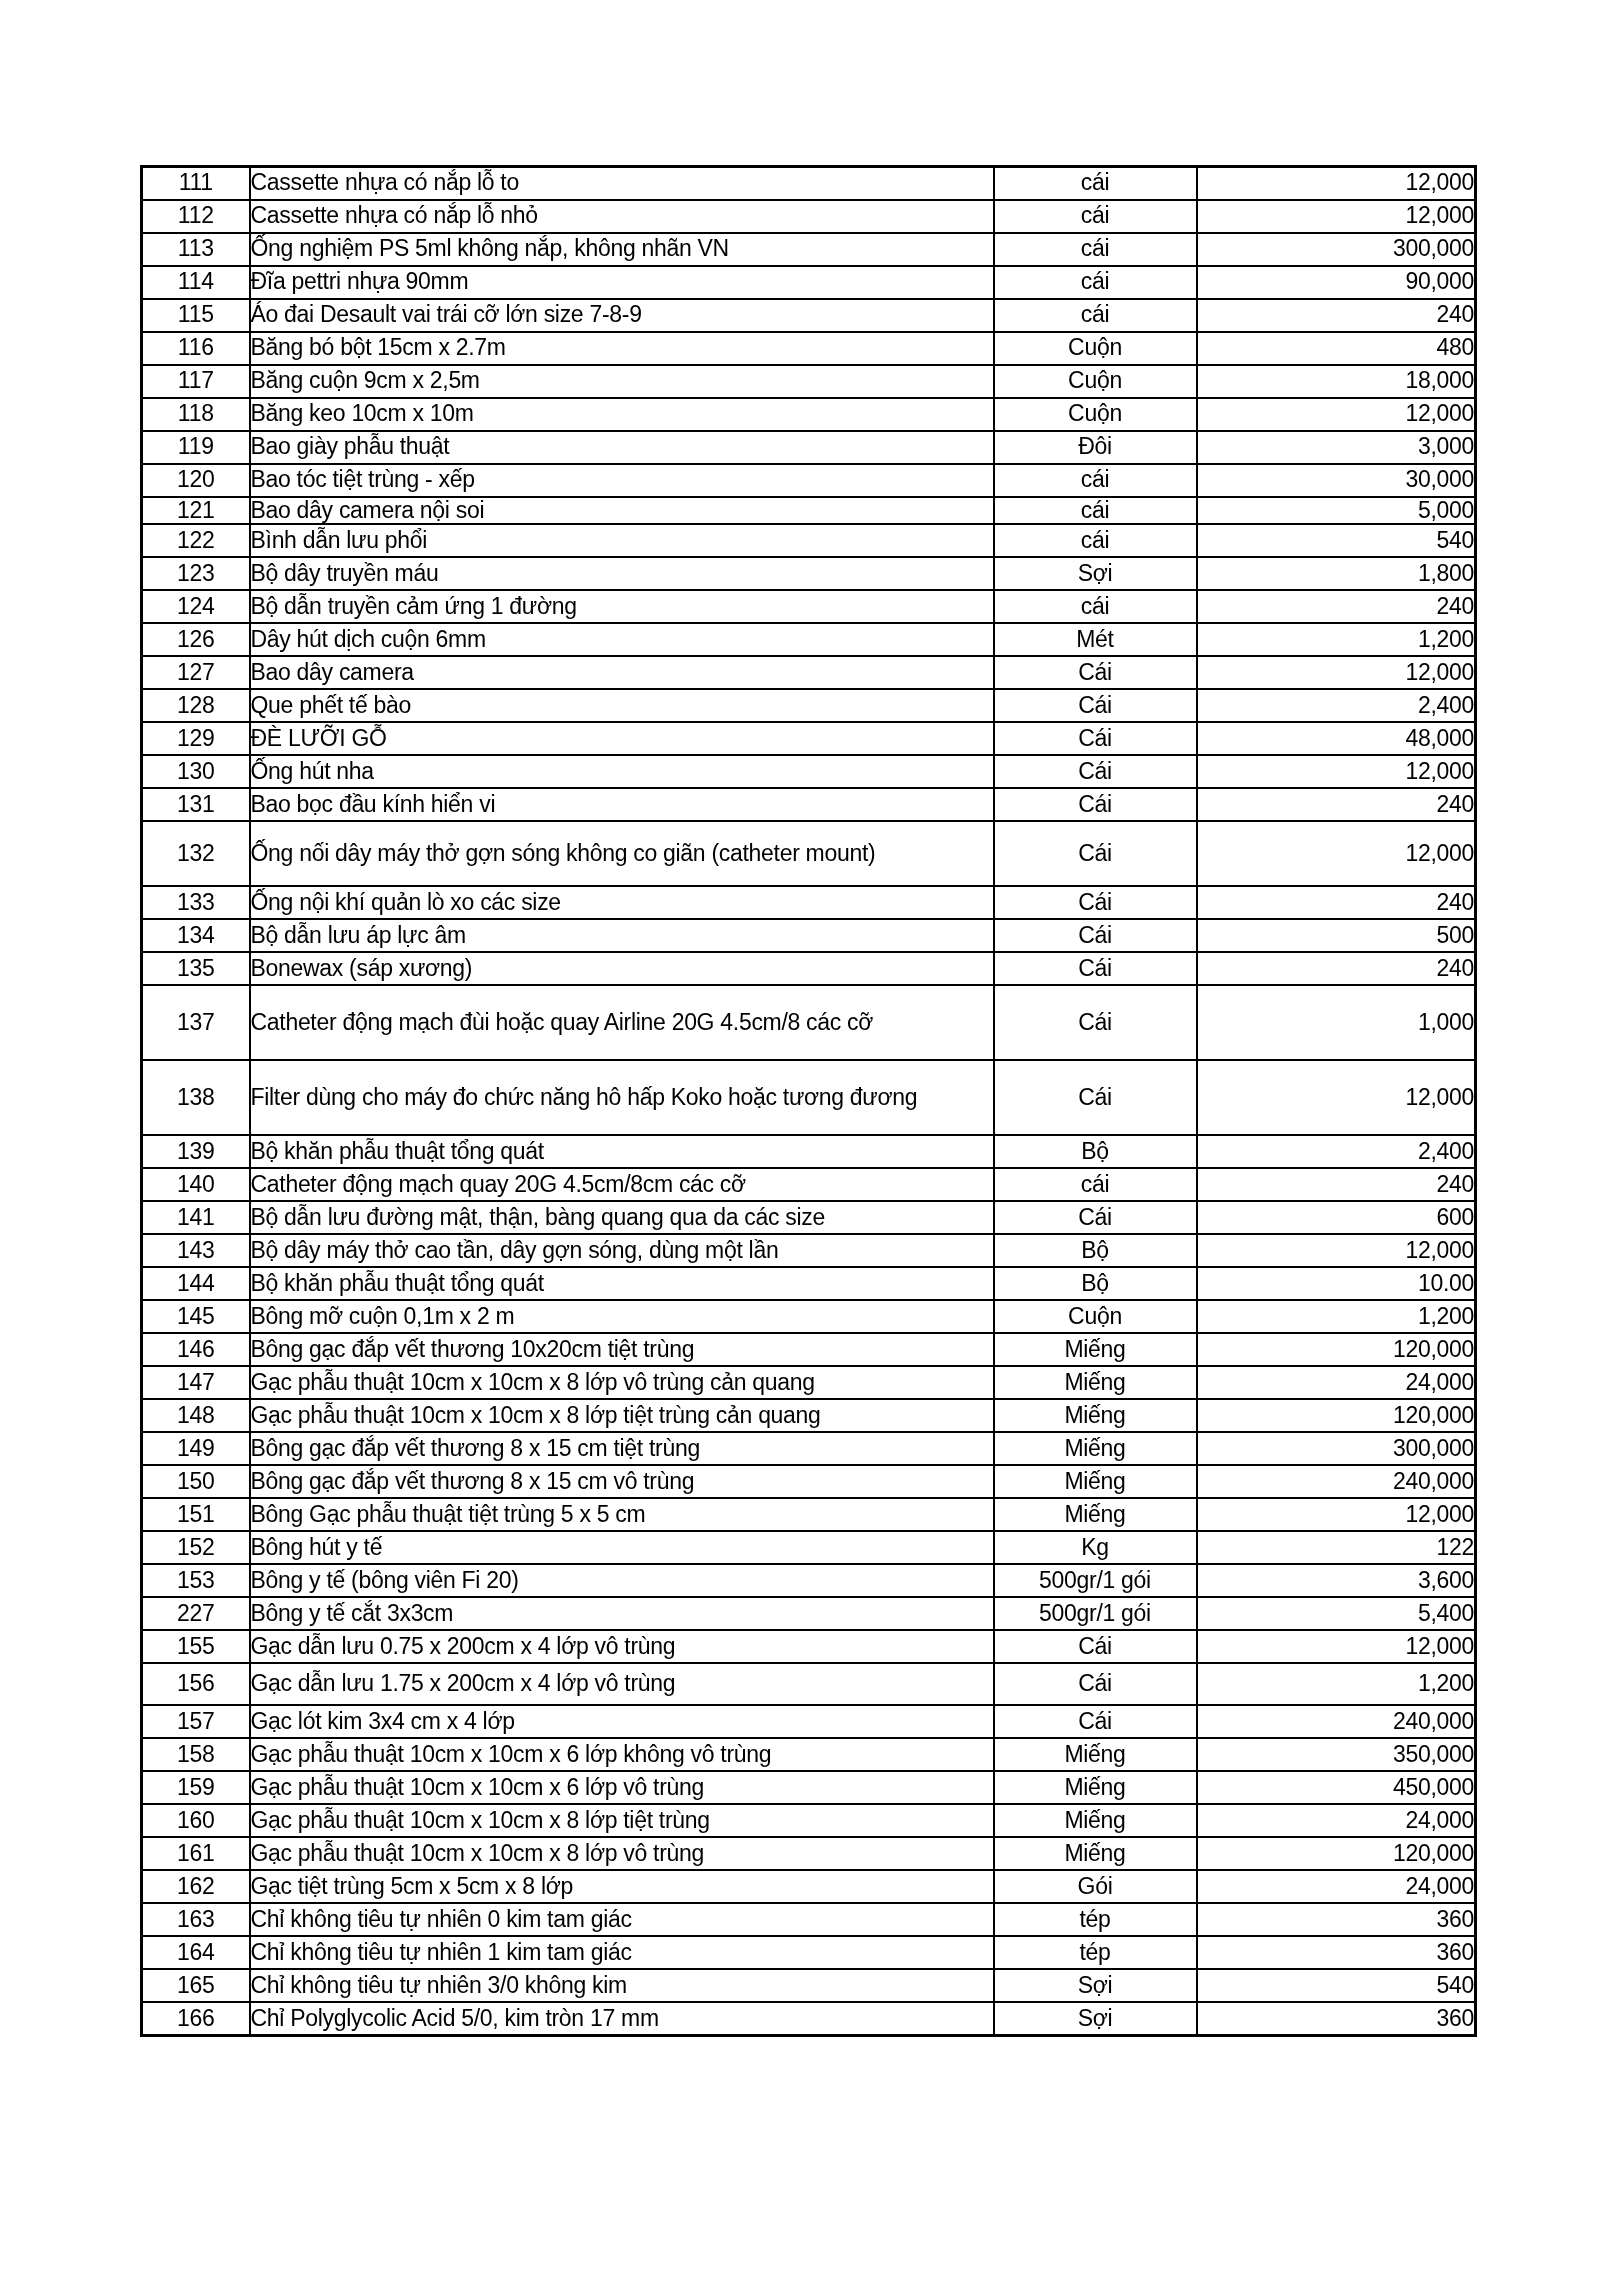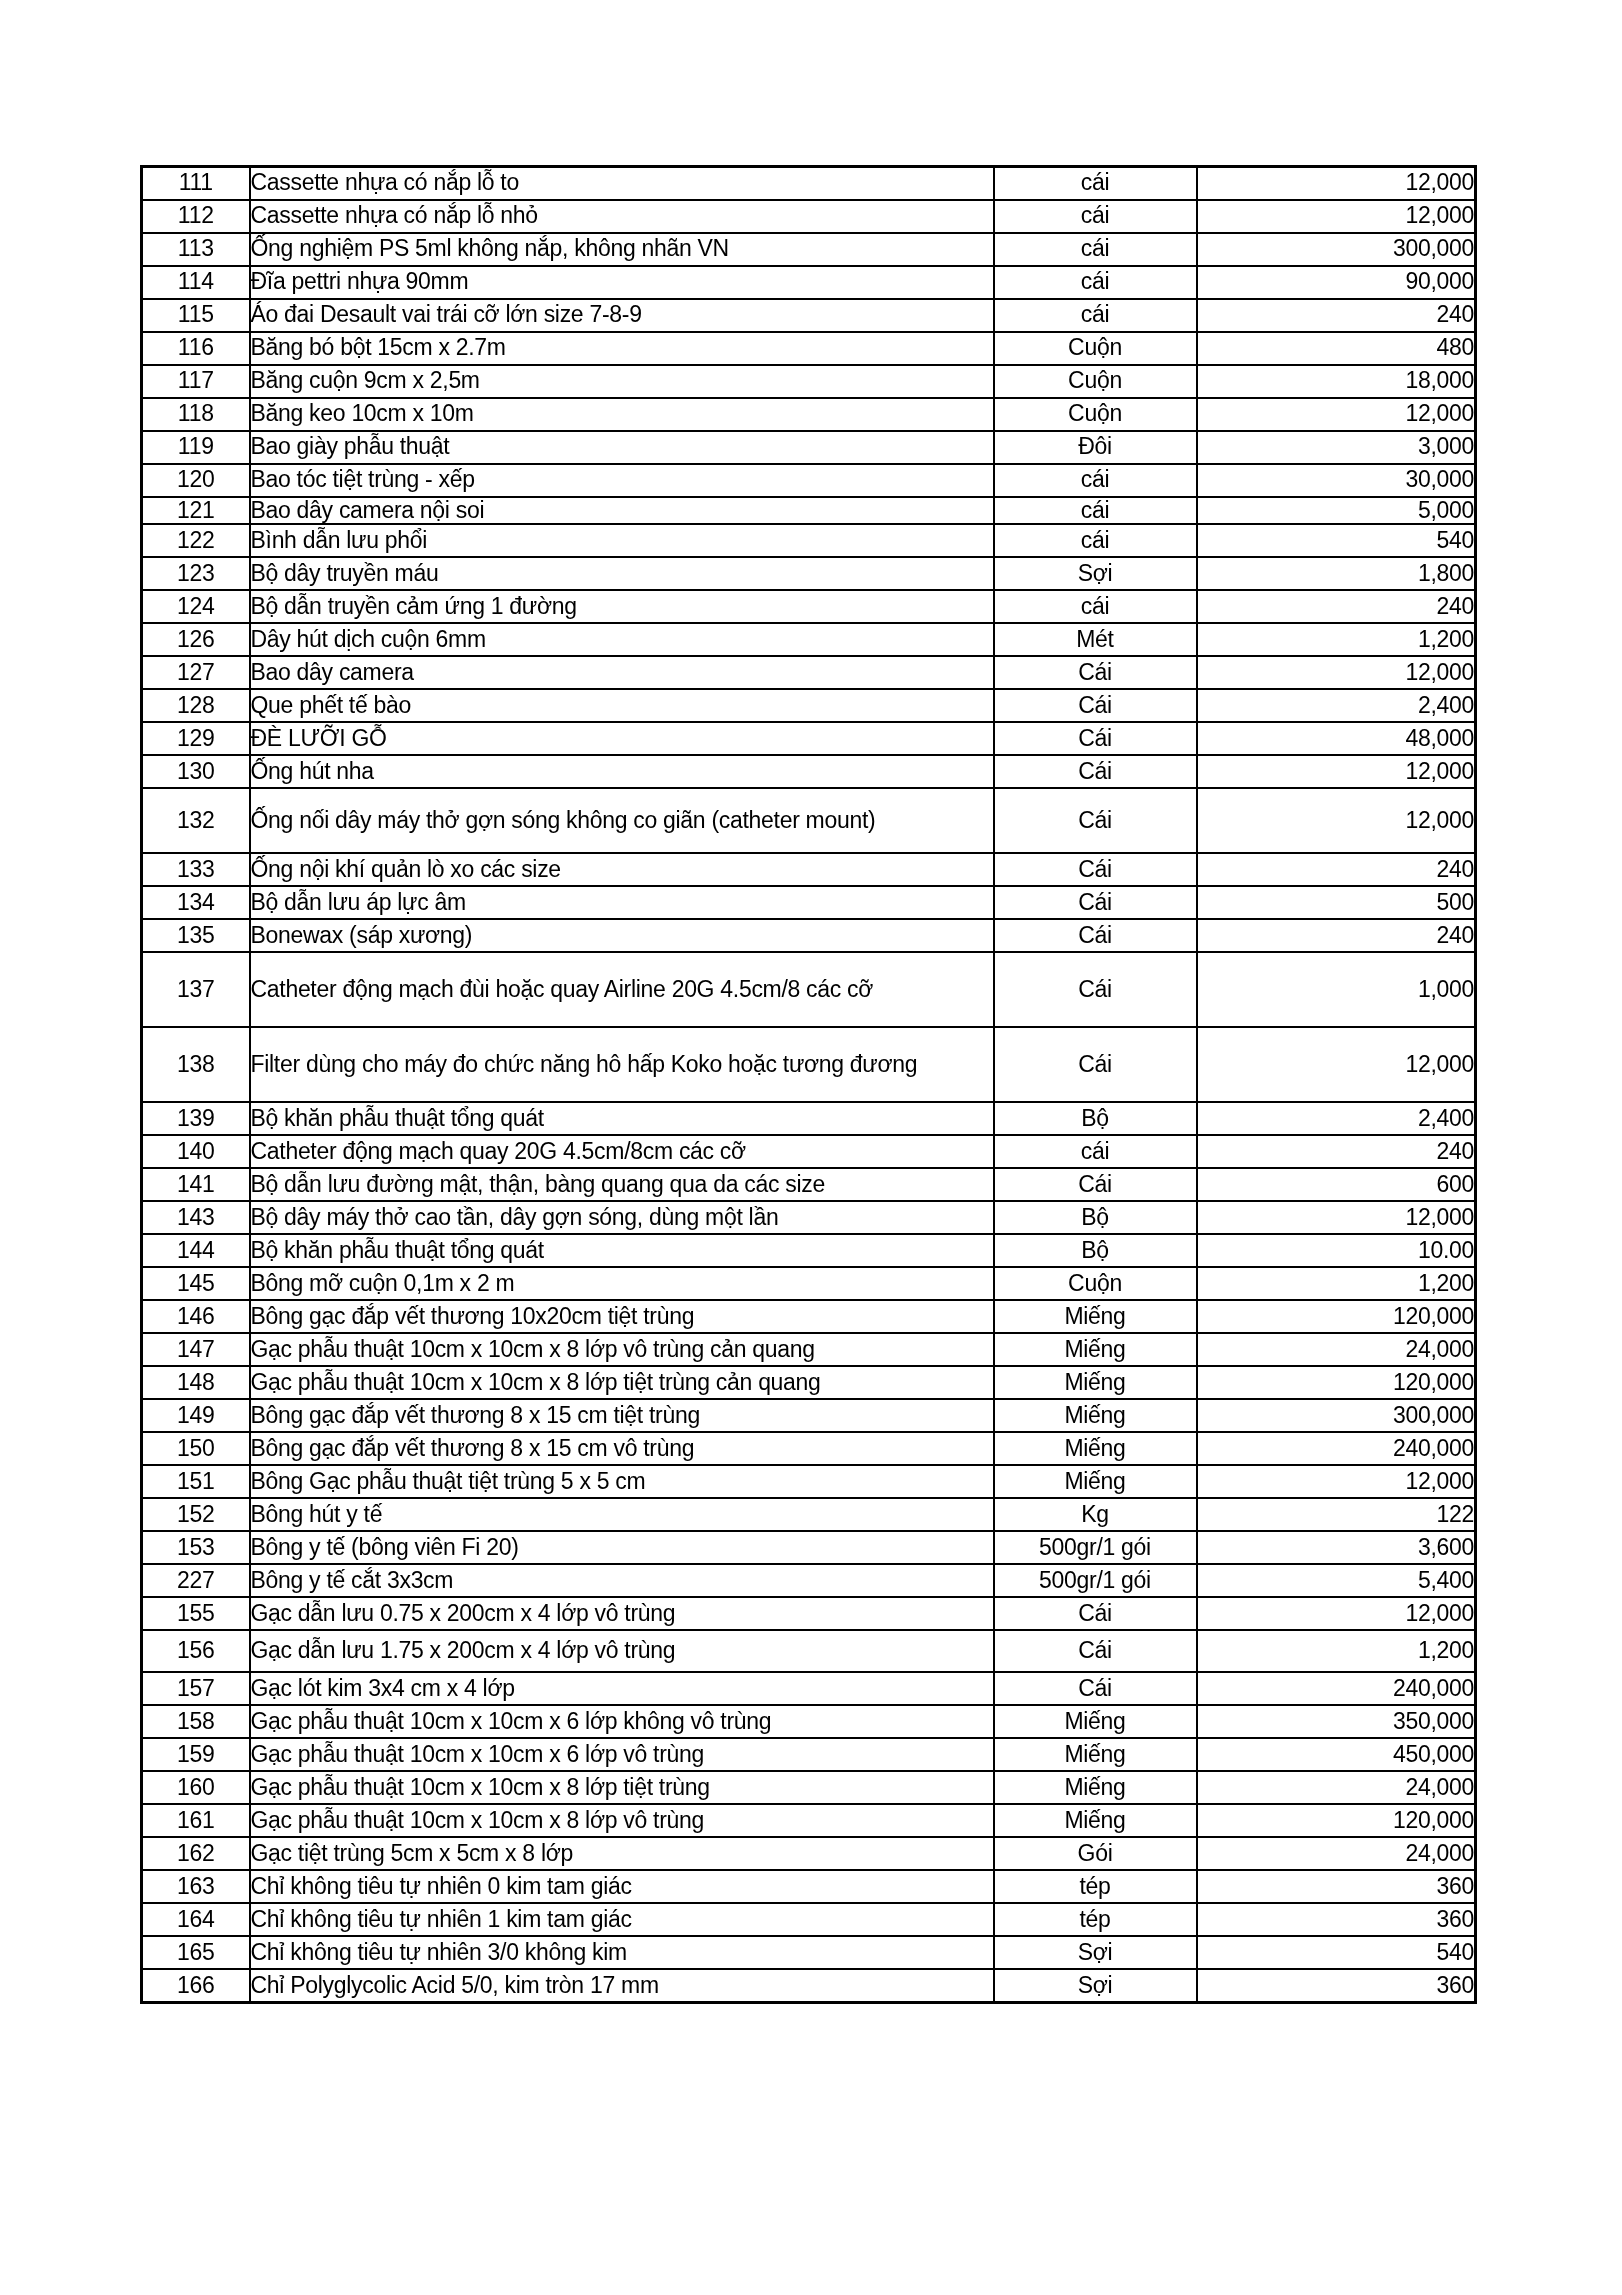--- a/index.html
+++ b/index.html
@@ -160,20 +160,26 @@
           <td class="item-name-cell">ĐÈ LƯỠI GỖ</td>
           <td class="unit-cell">Cái</td>
           <td class="price-cell">48,000</td>
         </tr>
         <tr style="height: 33px;">
           <td class="row-number-cell">130</td>
           <td class="item-name-cell">Ống hút nha</td>
           <td class="unit-cell">Cái</td>
           <td class="price-cell">12,000</td>
         </tr>
+        <tr style="height: 33px;">
+          <td class="row-number-cell">131</td>
+          <td class="item-name-cell">Bao bọc đầu kính hiển vi</td>
+          <td class="unit-cell">Cái</td>
+          <td class="price-cell">240</td>
+        </tr>
         <tr style="height: 65px;">
           <td class="row-number-cell">132</td>
           <td class="item-name-cell">Ống nối dây máy thở gợn sóng không co giãn (catheter mount)</td>
           <td class="unit-cell">Cái</td>
           <td class="price-cell">12,000</td>
         </tr>
         <tr style="height: 33px;">
           <td class="row-number-cell">133</td>
           <td class="item-name-cell">Ống nội khí quản lò xo các size</td>
           <td class="unit-cell">Cái</td>

